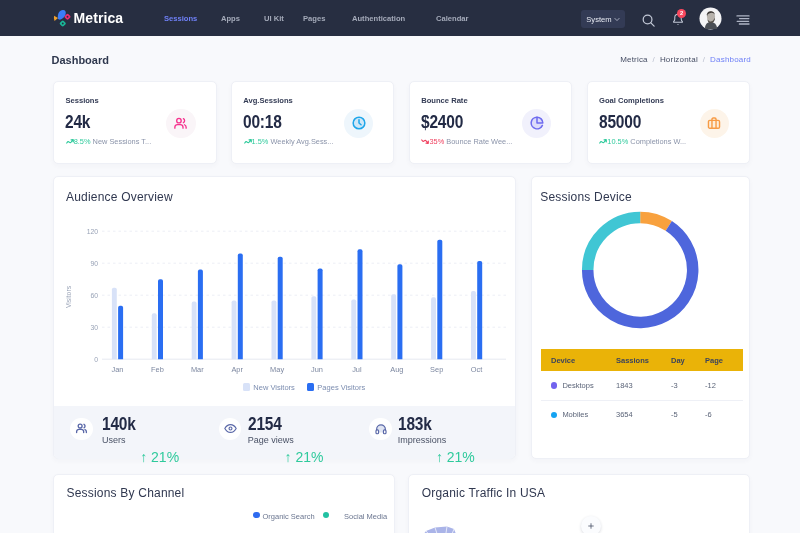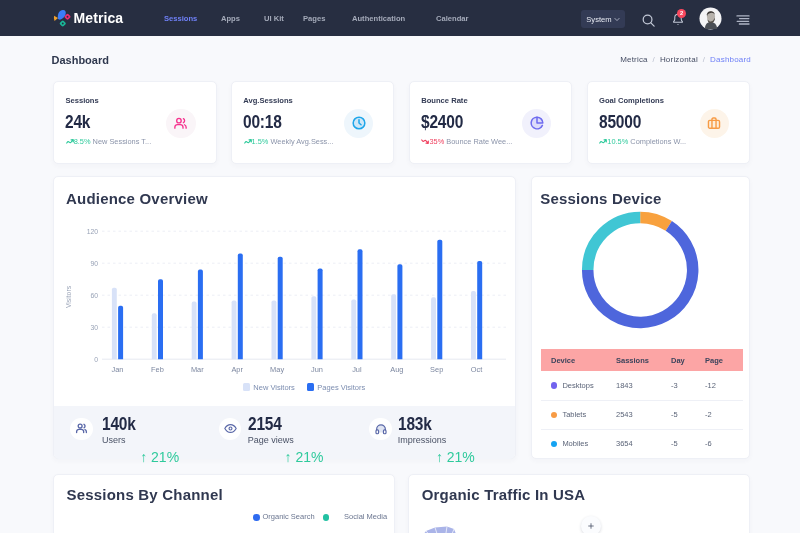--- a/index.html
+++ b/index.html
@@ -4,21 +4,21 @@
 * { margin:0; padding:0; box-sizing:border-box; }
 html,body { width:800px; height:533px; overflow:hidden; }
 body { font-family:"Liberation Sans", sans-serif; background:#f8f9fc; position:relative; }
 .abs { position:absolute; }
 .card { position:absolute; background:#fff; border:1px solid #eef0f6; border-radius:5px;
         box-shadow:0 2px 5px rgba(48,56,80,0.03); }
 .clabel { position:absolute; font-size:7.6px; font-weight:bold; color:#343c55; }
 .cnum { position:absolute; font-size:17.6px; font-weight:bold; color:#232b46; letter-spacing:-0.2px; transform:scaleX(0.88); transform-origin:0 0; }
 .csub { position:absolute; font-size:7.4px; white-space:nowrap; display:flex; align-items:center; }
 .ico { position:absolute; width:27px; height:27px; border-radius:50%; display:flex; align-items:center; justify-content:center; }
-.ctitle { position:absolute; font-size:15px; font-weight:bold; color:#303850; letter-spacing:0.2px; }
+.ctitle { position:absolute; font-size:12px; font-weight:normal; color:#303850; letter-spacing:0.2px; }
 .snum { position:absolute; font-size:17.6px; font-weight:bold; color:#232b46; letter-spacing:-0.2px; transform:scaleX(0.88); transform-origin:0 0 }
 .spct { position:absolute; font-size:14px; font-weight:normal; color:#2fca9c;margin-top:28px; }
 .slbl { position:absolute; font-size:9px; color:#4a5266; }
 .subtxt { color:#8a93a9; }
 </style></head>
 <body>
 
 <div class="abs" style="left:0;top:0;width:800px;height:36px;background:#272e41">
   <div class="abs" style="left:53px;top:9px"><svg width="18" height="18" viewBox="0 0 36 36">
         <g>
@@ -249,51 +249,45 @@
       <path d="M55.70 92.90 A52.50 52.50 0 0 1 108.20 40.40" stroke="#40c6d4" stroke-width="11.5" fill="none"></path>
     </svg>
   <table style="position:absolute;left:9.3px;top:172.5px;width:202px;border-collapse:collapse;font-size:7.5px;table-layout:fixed">
     <colgroup>
         <col style="width:75px">
         <col style="width:55px">
         <col style="width:34px">
         <col style="width:38px">
       </colgroup>
     <tbody>
-        <tr style="background:#fca5a5;color:#3c445c;font-weight:bold;height:22px">
+        <tr style="background:#eab308;color:#3c445c;font-weight:bold;height:22px">
       <td style="padding-left:10px">Device</td>
           <td>Sassions</td>
           <td>Day</td>
           <td>Page</td>
         </tr>
     <tr style="border-bottom:1px solid #eef0f6;color:#5b6478;height:29px">
       <td style="padding-left:10px"><span class="dot" style="display:inline-block;width:6.4px;height:6.4px;border-radius:50%;margin-right:5px;vertical-align:-1px; background:#7263ee"></span>Desktops</td>
           <td>1843</td>
           <td>-3</td>
           <td>-12</td>
         </tr>
-    <tr style="border-bottom:1px solid #eef0f6;color:#5b6478;height:29px">
-      <td style="padding-left:10px"><span class="dot" style="display:inline-block;width:6.4px;height:6.4px;border-radius:50%;margin-right:5px;vertical-align:-1px; background:#f79b45"></span>Tablets</td>
-          <td>2543</td>
-          <td>-5</td>
-          <td>-2</td>
-        </tr>
     <tr style="color:#5b6478;height:29px">
       <td style="padding-left:10px"><span class="dot" style="display:inline-block;width:6.4px;height:6.4px;border-radius:50%;margin-right:5px;vertical-align:-1px; background:#14a3f2"></span>Mobiles</td>
           <td>3654</td>
           <td>-5</td>
           <td>-6</td>
         </tr>
   </tbody>
     </table>
 </div>
 
 <div class="card" style="left:53px;top:473.5px;width:341.9px;height:80px">
   <div class="ctitle" style="left:12.5px;top:11.5px">Sessions By Channel</div>
-  <div class="abs" style="left:199px;top:37.3px;display:flex;align-items:flex-end">
+  <div class="abs" style="left:199px;top:37.3px;display:flex;align-items:flex-start">
     <span style="width:6.5px;height:6.5px;border-radius:50%;background:#2e6bf0;display:inline-block"></span>
     <span style="font-size:7.5px;color:#6b7690;margin-left:3px">Organic Search</span>
     <span style="width:6.5px;height:6.5px;border-radius:50%;background:#22c1a2;display:inline-block;margin-left:8px"></span>
     <span style="font-size:7.5px;color:#6b7690;margin-left:15px">Social Media</span>
   </div>
 </div>
 <div class="card" style="left:408.2px;top:473.5px;width:341.9px;height:80px">
   <div class="ctitle" style="left:12.5px;top:11.5px">Organic Traffic In USA</div>
   <svg width="46" height="18" viewBox="0 0 46 18" style="position:absolute;left:10.5px;top:50.5px">
       <path d="M0 14 L6 6 L15 2.5 L27 1.5 L34 4 L36 9 L30 14 L13 15.5 Z" fill="#aab4e8"></path>

